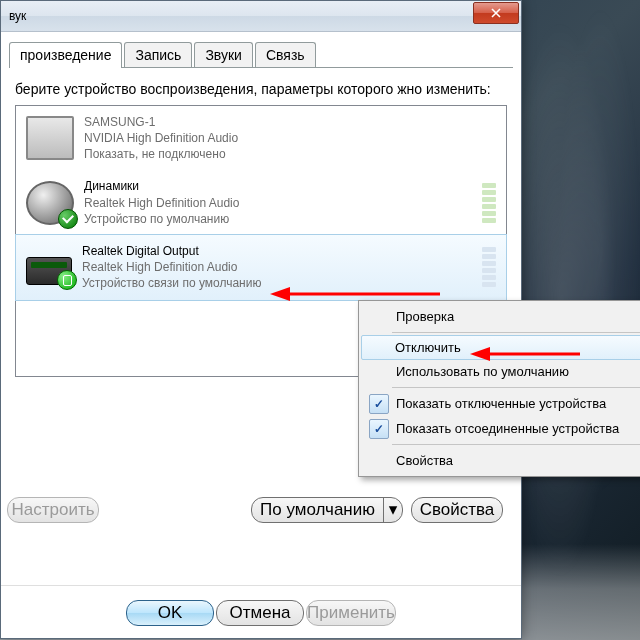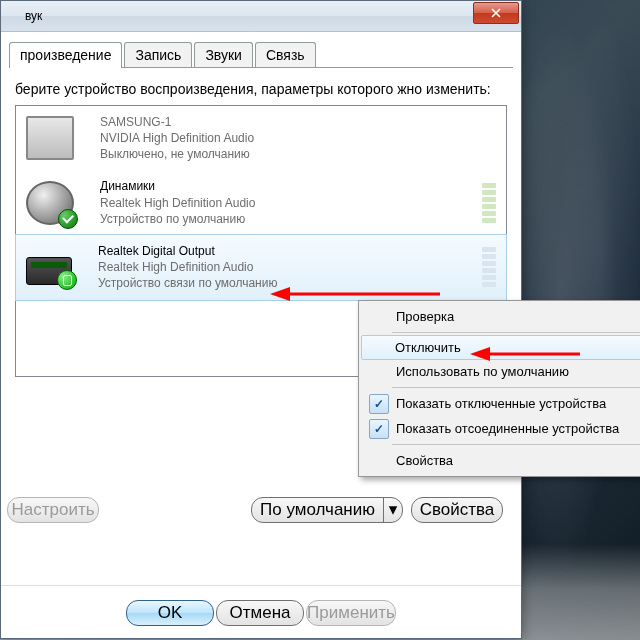--- a/index.html
+++ b/index.html
@@ -1,31 +1,31 @@
 <!DOCTYPE html>
 <html><head>
 <meta charset="utf-8">
 <style>
 html,body{margin:0;padding:0;width:640px;height:640px;font-family:"Segoe UI",Tahoma,sans-serif;font-size:12px;overflow:hidden;background:#000}
 .desktop{position:absolute;inset:0;background:linear-gradient(135deg,#1a2a35 0%,#2d4050 30%,#3a4a55 50%,#223040 70%,#0f1a20 100%)}
 .desktop::before{content:"";position:absolute;inset:0;background:radial-gradient(ellipse 80px 400px at 560px 300px,rgba(255,255,255,.15),transparent 70%),radial-gradient(ellipse 60px 350px at 600px 250px,rgba(200,210,220,.1),transparent 70%);filter:blur(1px)}
 .desktop::after{content:"";position:absolute;inset:0;background:linear-gradient(transparent 0%,transparent 85%,rgba(255,255,255,.35) 92%,rgba(255,255,255,.5) 100%)}
 .window{position:absolute;left:0;top:0;width:520px;height:637px;background:#fff;border:1px solid #5a6a7a;box-shadow:0 0 12px rgba(0,0,0,.4)}
-.titlebar{height:30px;background:linear-gradient(#e8eef5,#dde6ef 49%,#cdd9e5 50%,#d8e2ec);display:flex;align-items:center;justify-content:space-between;padding:0 2px 0 24px;border-bottom:1px solid #b5c0cc}
+.titlebar{height:30px;background:linear-gradient(#e8eef5,#dde6ef 49%,#cdd9e5 50%,#d8e2ec);display:flex;align-items:center;justify-content:space-between;padding:0 2px 0 8px;border-bottom:1px solid #b5c0cc}
 .title{color:#000;font-size:12px}
 .closebtn{width:44px;height:20px;background:linear-gradient(#e49a8e,#d6604a 49%,#c23a1e 50%,#cf4a2c);border:1px solid #8a3020;border-radius:2px;display:flex;align-items:center;justify-content:center;margin-top:-6px}
 .closebtn svg{width:10px;height:10px}
 .tabrow{display:flex;padding:10px 8px 0 8px;gap:2px;background:#fff}
 .tab{padding:4px 10px;border:1px solid #919b9c;border-bottom:none;background:#f2f2f2;border-top-left-radius:3px;border-top-right-radius:3px;font-size:14px;position:relative}
 .tab.active{background:#fff;z-index:2;margin-bottom:-1px;padding-bottom:5px}
 .tabline{border-top:1px solid #919b9c;margin:0 8px}
 .body{padding:12px 14px}
 .instr{font-size:14px;line-height:1.35;margin-bottom:6px}
 .devlist{border:1px solid #828790;height:270px;background:#fff;position:relative}
-.device{display:flex;align-items:center;padding:8px 10px;gap:26px;position:relative}
+.device{display:flex;align-items:center;padding:8px 10px;gap:10px;position:relative}
 .device.sel{background:linear-gradient(#f5fbff,#e1f0fb);border:1px solid #a8cfe8;margin:-1px}
 .devicon{width:44px;height:40px;position:relative;flex-shrink:0}
 .devicon.monitor{background:linear-gradient(#e8e8e8,#bcbcbc);border:2px solid #888;border-radius:2px}
 .devicon.speaker{border-radius:50%;background:radial-gradient(circle at 35% 30%,#f0f0f0,#888 70%,#555);border:2px solid #666}
 .devicon.digital{background:linear-gradient(#555,#2a2a2a);border:1px solid #000;border-radius:3px;height:26px;margin-top:8px}
 .devicon.digital::before{content:"";position:absolute;left:4px;top:4px;right:4px;height:6px;background:#0a5a0a;border-radius:1px}
 .badge{position:absolute;bottom:-6px;right:-6px;width:18px;height:18px;border-radius:50%;display:flex;align-items:center;justify-content:center}
 .badge.green{background:radial-gradient(circle at 30% 30%,#6c6,#070);border:1px solid #050}
 .badge.green::after{content:"";width:8px;height:5px;border-left:2px solid #fff;border-bottom:2px solid #fff;transform:rotate(-45deg);margin-top:-2px}
 .badge.phone{background:radial-gradient(circle at 30% 30%,#8e8,#0a0);border:1px solid #060}
@@ -80,21 +80,21 @@
   <div class="body">
     <div class="instr">берите устройство воспроизведения, параметры которого жно изменить:</div>
 
     <div class="devlist">
 
       <div class="device">
         <div class="devicon monitor"></div>
         <div class="devtext">
           <div class="devname devgray">SAMSUNG-1</div>
           <div class="devsub">NVIDIA High Definition Audio</div>
-          <div class="devsub">Выключено, не умолчанию</div>
+          <div class="devsub">Показать, не подключено</div>
         </div>
       </div>
 
       <div class="device">
         <div class="devicon speaker">
           <div class="badge green"></div>
         </div>
         <div class="devtext">
           <div class="devname">Динамики</div>
           <div class="devsub">Realtek High Definition Audio</div>

